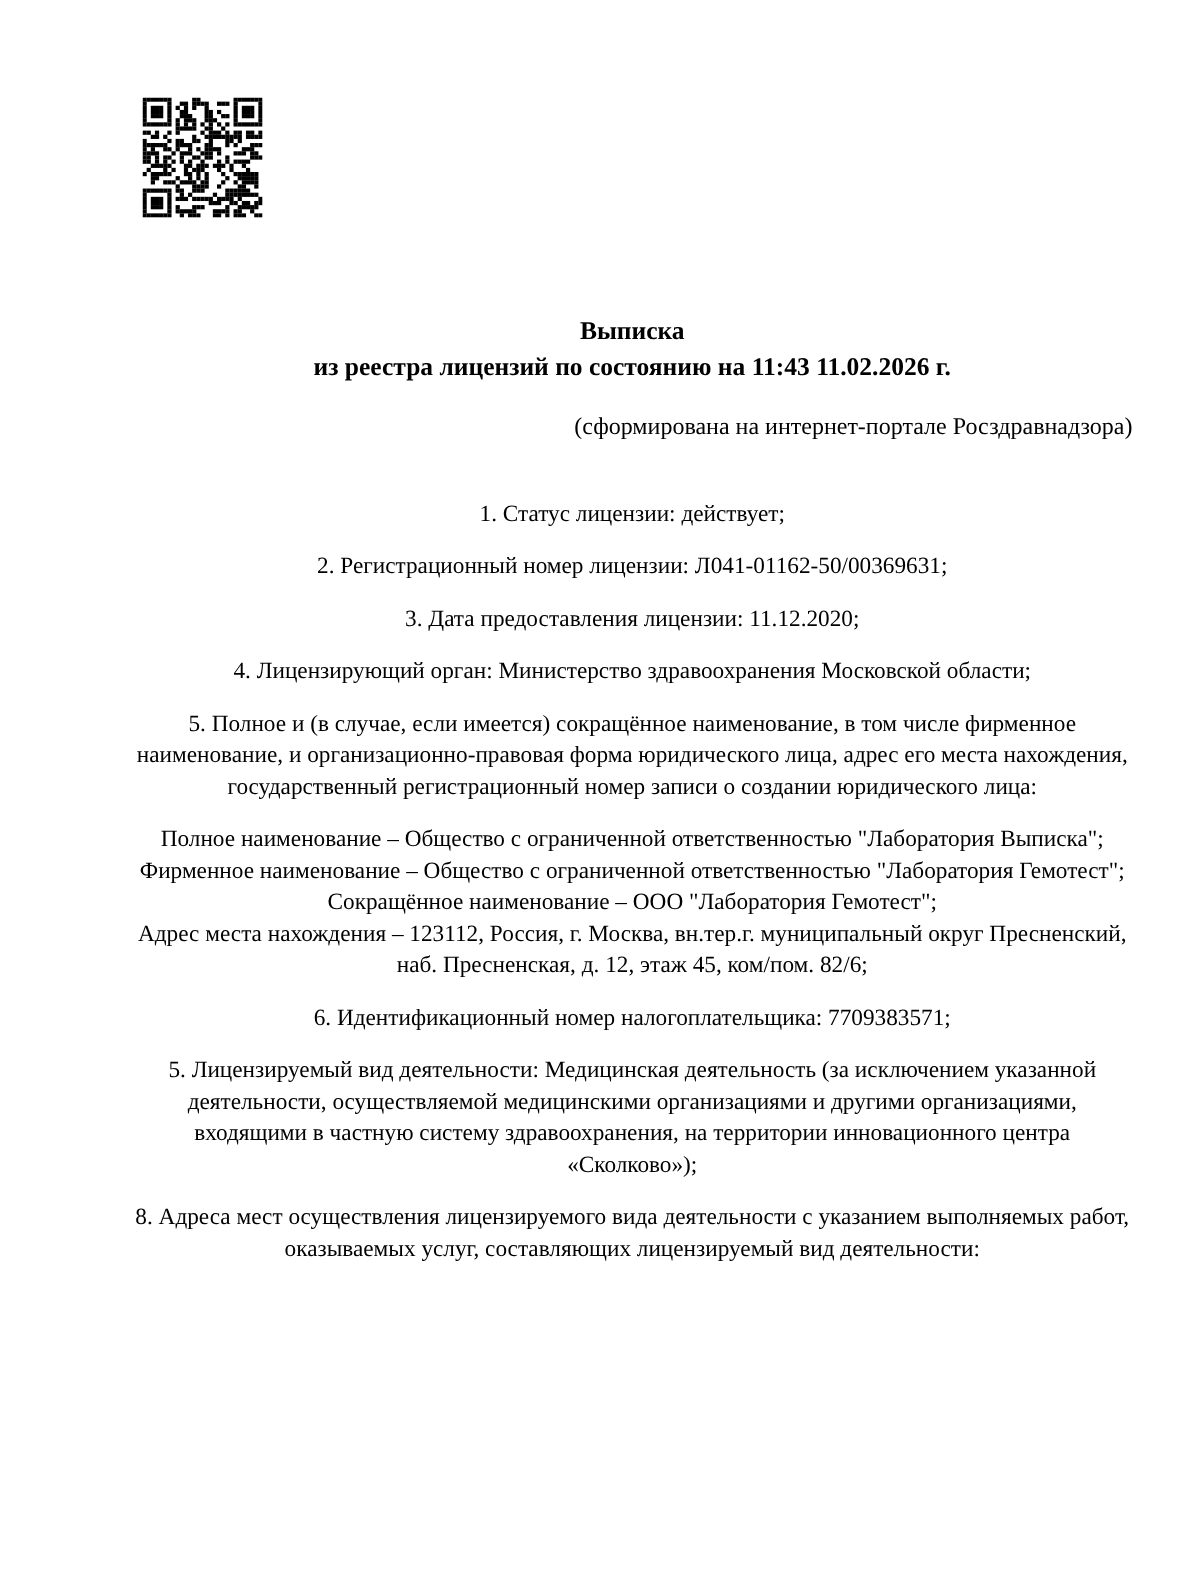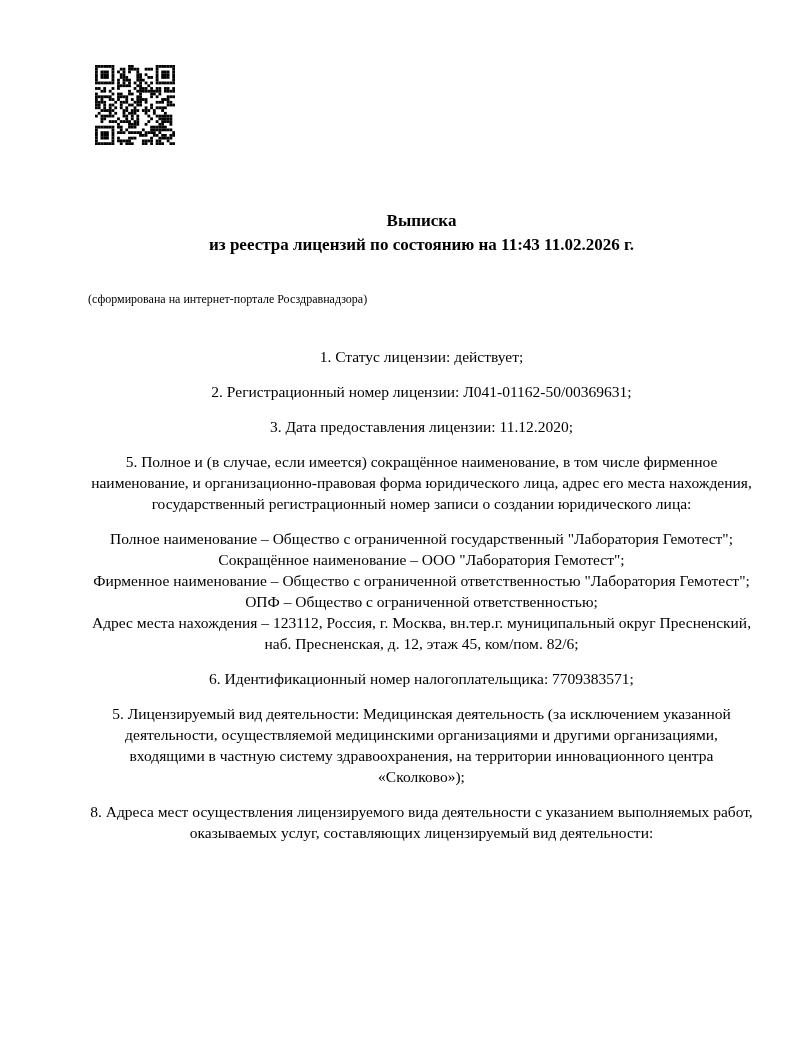--- a/index.html
+++ b/index.html
@@ -32,23 +32,23 @@
   }
   .title {
     margin-top: 209px;
     text-align: center;
     font-weight: bold;
     font-size: 17px;
     line-height: 24px;
   }
   .title-line { display: block; }
   .subtitle {
-    margin-top: 33px;
-    text-align: left;
-    font-size: 12px;
+    margin-top: 19px;
+    text-align: right;
+    font-size: 16px;
     line-height: 18px;
   }
   .para { margin-top: 14px; text-align: center; }
   .para.first { margin-top: 38px; }
   .org-line { display: block; }
 </style>
 </head>
 <body>
 
 <div class="page">
@@ -487,27 +487,27 @@
     <h1 class="title">
       <span class="title-line">Выписка</span>
       <span class="title-line">из реестра лицензий по состоянию на 11:43 11.02.2026 г.</span>
     </h1>
 
     <div class="subtitle">(сформирована на интернет-портале Росздравнадзора)</div>
 
     <p class="para first">1. Статус лицензии: действует;</p>
     <p class="para">2. Регистрационный номер лицензии: Л041-01162-50/00369631;</p>
     <p class="para">3. Дата предоставления лицензии: 11.12.2020;</p>
+    <p class="para">4. Лицензирующий орган: Министерство здравоохранения Московской области;</p>
     <p class="para">5. Полное и (в случае, если имеется) сокращённое наименование, в том числе фирменное наименование, и организационно-правовая форма юридического лица, адрес его места нахождения, государственный регистрационный номер записи о создании юридического лица:</p>
 
     <div class="para">
-      <span class="org-line">Полное наименование – Общество с ограниченной государственный "Лаборатория Гемотест";</span>
+      <span class="org-line">Полное наименование – Общество с ограниченной ответственностью "Лаборатория Выписка";</span>
+      <span class="org-line">Фирменное наименование – Общество с ограниченной ответственностью "Лаборатория Гемотест";</span>
       <span class="org-line">Сокращённое наименование – ООО "Лаборатория Гемотест";</span>
-      <span class="org-line">Фирменное наименование – Общество с ограниченной ответственностью "Лаборатория Гемотест";</span>
-      <span class="org-line">ОПФ – Общество с ограниченной ответственностью;</span>
       <span class="org-line">Адрес места нахождения – 123112, Россия, г. Москва, вн.тер.г. муниципальный округ Пресненский, наб. Пресненская, д. 12, этаж 45, ком/пом. 82/6;</span>
     </div>
 
     <p class="para">6. Идентификационный номер налогоплательщика: 7709383571;</p>
     <p class="para">5. Лицензируемый вид деятельности: Медицинская деятельность (за исключением указанной деятельности, осуществляемой медицинскими организациями и другими организациями, входящими в частную систему здравоохранения, на территории инновационного центра «Сколково»);</p>
     <p class="para">8. Адреса мест осуществления лицензируемого вида деятельности с указанием выполняемых работ, оказываемых услуг, составляющих лицензируемый вид деятельности:</p>
 
   </div>
 </div>
 

